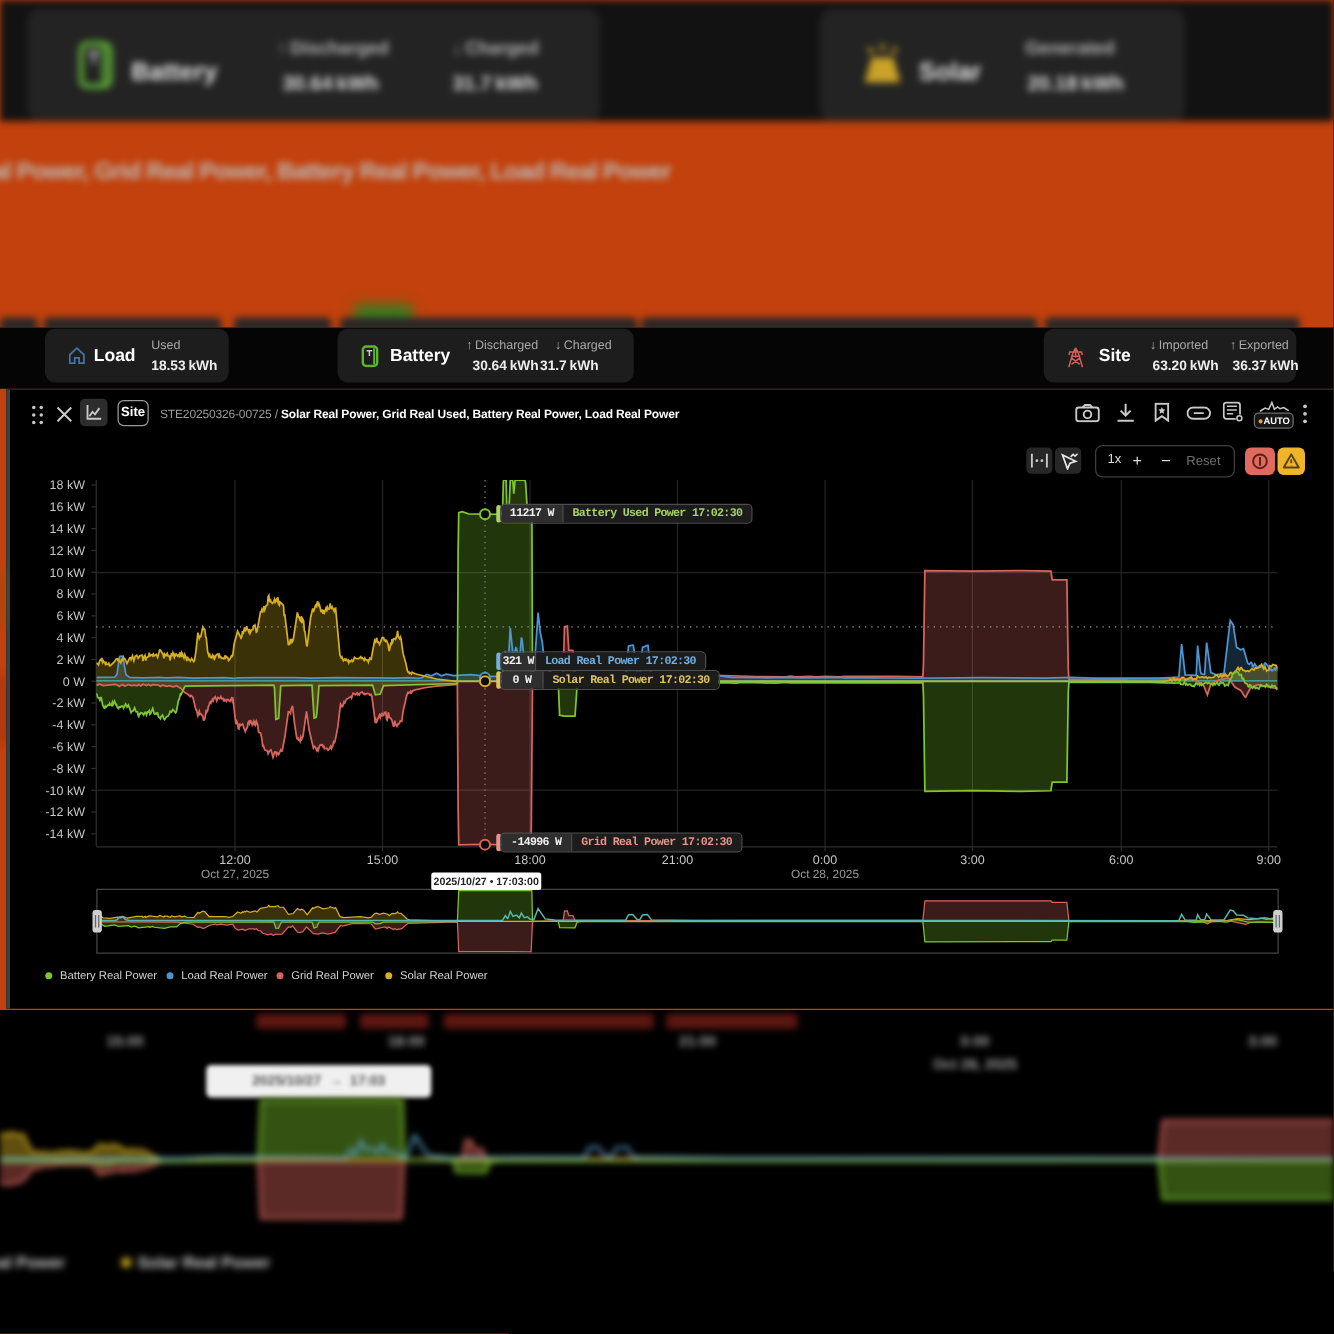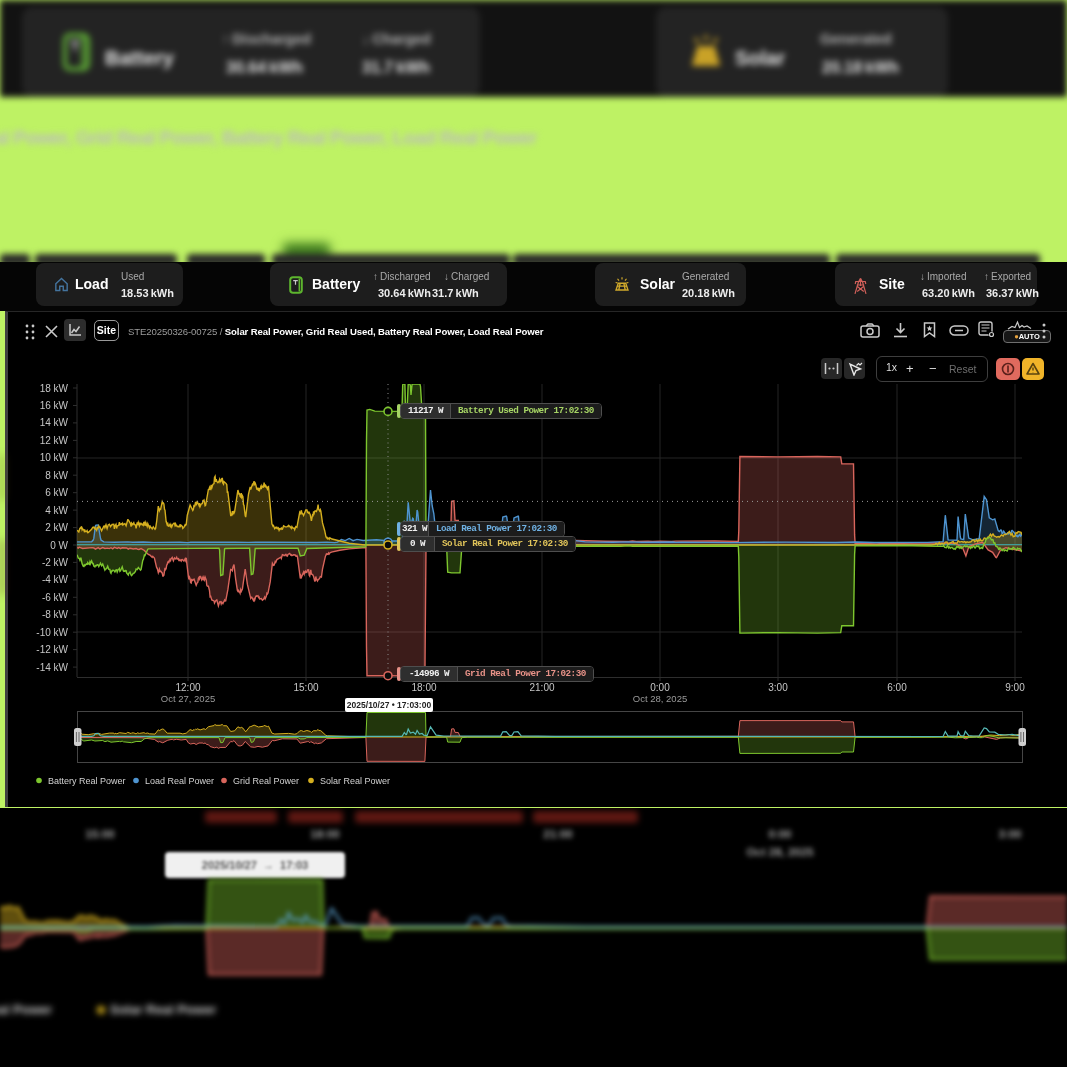--- a/index.html
+++ b/index.html
@@ -1,15 +1,15 @@
 <!DOCTYPE html>
 <html><head><meta charset="utf-8"><style>
 *{margin:0;padding:0;box-sizing:border-box}
 html,body{background:#000}
-#page{position:relative;width:1067px;height:1067px;background:#bef264;overflow:hidden;font-family:"Liberation Sans",sans-serif}
+#page{position:relative;width:1067px;height:1067px;background:#c2410c;overflow:hidden;font-family:"Liberation Sans",sans-serif}
 .abs{position:absolute}
 #bgtop{position:absolute;left:0;top:0;width:1067px;height:262px;overflow:hidden}
 .blur3{filter:blur(3px)}
 .topbar{position:absolute;left:0;top:0;width:1067px;height:97px;background:#121212}
 .tcard{position:absolute;top:7px;height:90px;background:#232323;border-radius:10px}
 .tcard .big{position:absolute;font-weight:bold;font-size:20px;color:#e8e8e8}
 .tcard .sub{position:absolute;font-size:14.5px;color:#b5b5b5;font-weight:bold;white-space:nowrap}
 .tcard .val{position:absolute;font-size:16px;color:#e0e0e0;font-weight:bold;white-space:nowrap}
 #stats{position:absolute;left:0;top:262px;width:1067px;height:49px;background:#050505}
 .card{position:absolute;top:1px;height:43px;background:#1d1d1d;border-radius:8px}
@@ -81,30 +81,20 @@
           <rect x="1.2" y="1.2" width="11.6" height="15.6" rx="2.8" fill="none" stroke="#5db52e" stroke-width="2"></rect>
           <path d="M10.3 2.5 V15.5" stroke="#5db52e" stroke-width="1.5"></path>
           <path d="M4.2 4.6 h4.6 M6.5 5 V8.8" stroke="#c9c9c9" stroke-width="1.2" fill="none"></path>
         </svg>
         <div class="lbl" style="left:42px">Battery</div>
         <div class="sub" style="left:103px">↑ Discharged</div>
         <div class="val" style="left:108px">30.64 kWh</div>
         <div class="sub" style="left:174px">↓ Charged</div>
         <div class="val" style="left:162px">31.7 kWh</div>
       </div>
-      <div class="card" style="left:595px;width:151px">
-        <svg class="abs" style="left:18px;top:12px" width="18" height="18" viewBox="0 0 24 24" fill="none" stroke="#d0a92b" stroke-width="1.8">
-          <path d="M7 11 L17 11 L20 20 L4 20 Z"></path>
-          <path d="M5.5 14.8 h13 M9.5 11 l-1.8 9 M14.5 11 l1.8 9"></path>
-          <path d="M12 3 v3 M6 5 l2 2.5 M18 5 l-2 2.5 M3.5 10 l2.5 0.5 M20.5 10 l-2.5 0.5" stroke-width="1.6"></path>
-        </svg>
-        <div class="lbl" style="left:45px">Solar</div>
-        <div class="sub" style="left:87px">Generated</div>
-        <div class="val" style="left:87px">20.18 kWh</div>
-      </div>
       <div class="card" style="left:835px;width:202px">
         <svg class="abs" style="left:19px;top:14px" width="13" height="18" viewBox="0 0 13 18" fill="none" stroke="#d0605a" stroke-width="1.2">
           <path d="M6.5 1.2 L4.8 4.5 M6.5 1.2 L8.2 4.5 M6.5 1.2 V 9 M1.2 4.5 H11.8 M1.8 4.5 L1.2 7 M11.2 4.5 L11.8 7 M2.8 8 H10.2 M4.6 4.5 L1 16.8 M8.4 4.5 L12 16.8 M3.4 9.5 L9.8 14.5 M9.6 9.5 L3.2 14.5"></path>
         </svg>
         <div class="lbl" style="left:44px">Site</div>
         <div class="sub" style="left:85px">↓ Imported</div>
         <div class="val" style="left:87px">63.20 kWh</div>
         <div class="sub" style="left:149px">↑ Exported</div>
         <div class="val" style="left:151px">36.37 kWh</div>
       </div>
@@ -148,21 +138,21 @@
       </svg>
       <svg class="hicon" style="left:970px;top:9px" width="18" height="18">
         <rect x="1" y="1" width="13" height="13" rx="2" fill="none" stroke="#c9c9c9" stroke-width="1.4"></rect>
         <path d="M3.5 4 h8 M3.5 7 h8 M3.5 10 h5" stroke="#c9c9c9" stroke-width="1.2"></path>
         <circle cx="13.5" cy="13.5" r="3" fill="#000"></circle>
         <circle cx="13.5" cy="13.5" r="2" fill="none" stroke="#c9c9c9" stroke-width="1.2"></circle>
       </svg>
       <svg class="hicon" style="left:999px;top:8px" width="25" height="10">
         <path d="M1 9 L5 6.5 L8 7.5 L10.5 2 L12.5 7.5 L15 5.5 L17 7 L20 6 L24 8.5" fill="none" stroke="#c9c9c9" stroke-width="1.2"></path>
       </svg>
-      <div class="abs" style="left:995px;top:18px;width:48px;height:13px;background:#161616;border:1px solid #6e6e6e;border-radius:4px;font-size:7.5px;font-weight:bold;color:#fff;text-align:center;line-height:11px"><span style="color:#e8a33d">●</span>AUTO</div>
+      <div class="abs" style="left:995px;top:18px;width:32px;height:13px;background:#161616;border:1px solid #6e6e6e;border-radius:4px;font-size:7.5px;font-weight:bold;color:#fff;text-align:center;line-height:11px"><span style="color:#e8a33d">●</span>AUTO</div>
       <svg class="hicon" style="left:1034px;top:11px" width="5" height="17">
         <circle cx="2" cy="2" r="1.5" fill="#c9c9c9"></circle>
         <circle cx="2" cy="8" r="1.5" fill="#c9c9c9"></circle>
         <circle cx="2" cy="14" r="1.5" fill="#c9c9c9"></circle>
       </svg>
       <div class="tbtn" style="left:813px">
         <svg class="abs" style="left:3px;top:4px" width="15" height="13">
           <path d="M1.5 1 V12 M13.5 1 V12" stroke="#c9c9c9" stroke-width="1.5"></path>
           <circle cx="5.5" cy="6.5" r="1.1" fill="#c9c9c9"></circle>
           <circle cx="9.5" cy="6.5" r="1.1" fill="#c9c9c9"></circle>

